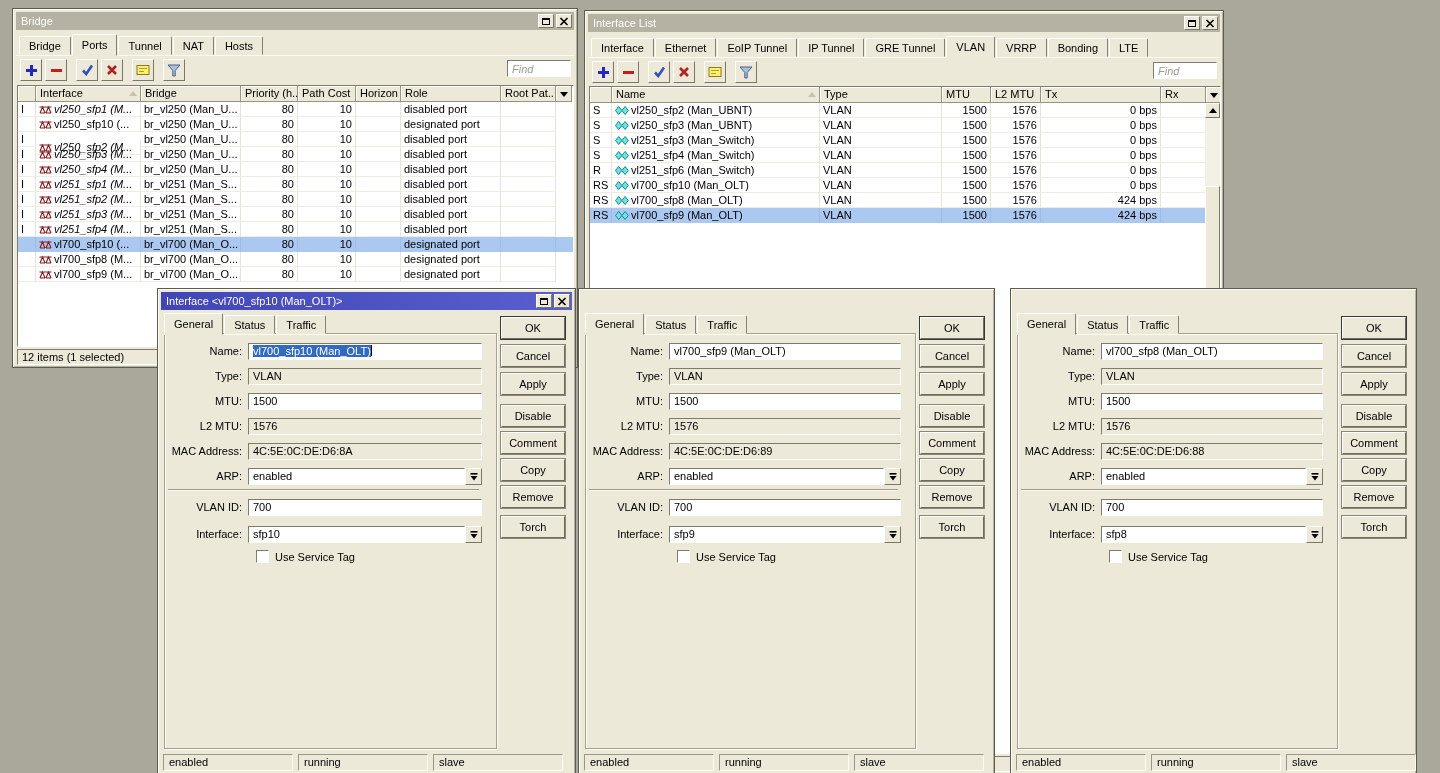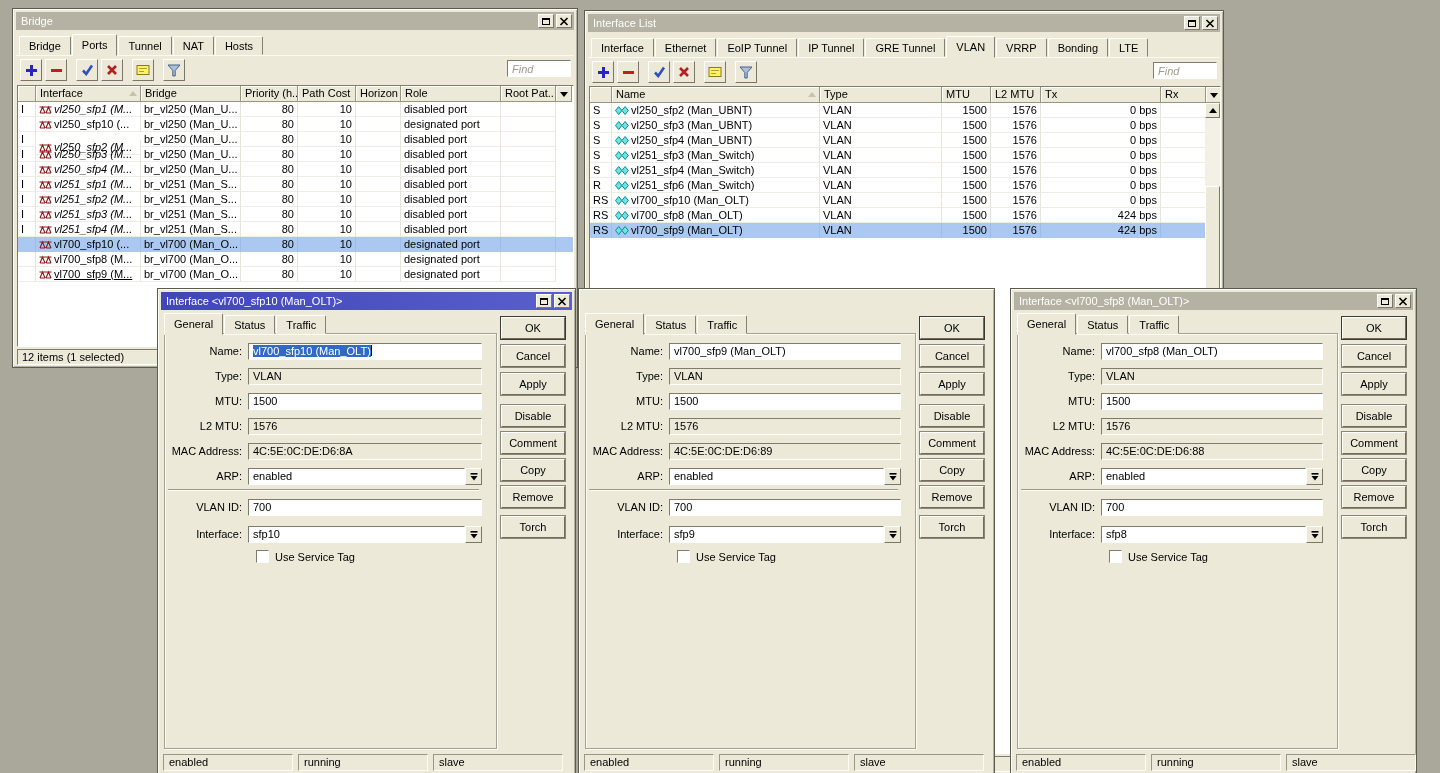--- a/index.html
+++ b/index.html
@@ -229,21 +229,21 @@
               </svg></span><span class="it">vl251_sfp3 (M...</span></span><span class="cell" style="width: 100px;">br_vl251 (Man_S...</span><span class="cell r" style="width: 57px;">80</span><span class="cell r" style="width: 58px;">10</span><span class="cell" style="width: 45px;"></span><span class="cell" style="width: 100px;">disabled port</span><span class="cell" style="width: 55px;"></span></div>
         <div class="row"><span class="cell" style="width: 18px;">I</span><span class="cell" style="width: 105px;"><span class="rowicon"><svg width="13" height="10" viewBox="0 0 13 10">
                 <path d="M0.5 3 H12.5 M1 9 L3.5 3 L6 9 M7 9 L9.5 3 L12 9 M1 9 H6 M7 9 H12" stroke="#8a1a1a" stroke-width="1.1" fill="none"></path>
               </svg></span><span class="it">vl251_sfp4 (M...</span></span><span class="cell" style="width: 100px;">br_vl251 (Man_S...</span><span class="cell r" style="width: 57px;">80</span><span class="cell r" style="width: 58px;">10</span><span class="cell" style="width: 45px;"></span><span class="cell" style="width: 100px;">disabled port</span><span class="cell" style="width: 55px;"></span></div>
         <div class="row sel"><span class="cell" style="width: 18px;"></span><span class="cell" style="width: 105px;"><span class="rowicon"><svg width="13" height="10" viewBox="0 0 13 10">
                 <path d="M0.5 3 H12.5 M1 9 L3.5 3 L6 9 M7 9 L9.5 3 L12 9 M1 9 H6 M7 9 H12" stroke="#8a1a1a" stroke-width="1.1" fill="none"></path>
               </svg></span><span>vl700_sfp10 (...</span></span><span class="cell" style="width: 100px;">br_vl700 (Man_O...</span><span class="cell r" style="width: 57px;">80</span><span class="cell r" style="width: 58px;">10</span><span class="cell" style="width: 45px;"></span><span class="cell" style="width: 100px;">designated port</span><span class="cell" style="width: 55px;"></span></div>
         <div class="row"><span class="cell" style="width: 18px;"></span><span class="cell" style="width: 105px;"><span class="rowicon"><svg width="13" height="10" viewBox="0 0 13 10">
                 <path d="M0.5 3 H12.5 M1 9 L3.5 3 L6 9 M7 9 L9.5 3 L12 9 M1 9 H6 M7 9 H12" stroke="#8a1a1a" stroke-width="1.1" fill="none"></path>
               </svg></span><span>vl700_sfp8 (M...</span></span><span class="cell" style="width: 100px;">br_vl700 (Man_O...</span><span class="cell r" style="width: 57px;">80</span><span class="cell r" style="width: 58px;">10</span><span class="cell" style="width: 45px;"></span><span class="cell" style="width: 100px;">designated port</span><span class="cell" style="width: 55px;"></span></div>
-        <div class="row"><span class="cell" style="width: 18px;"></span><span class="cell" style="width: 105px; text-decoration: underline;"><span class="rowicon"><svg width="13" height="10" viewBox="0 0 13 10">
+        <div class="row"><span class="cell" style="width: 18px;"></span><span class="cell" style="width: 105px;"><span class="rowicon"><svg width="13" height="10" viewBox="0 0 13 10">
                 <path d="M0.5 3 H12.5 M1 9 L3.5 3 L6 9 M7 9 L9.5 3 L12 9 M1 9 H6 M7 9 H12" stroke="#8a1a1a" stroke-width="1.1" fill="none"></path>
               </svg></span><span>vl700_sfp9 (M...</span></span><span class="cell" style="width: 100px;">br_vl700 (Man_O...</span><span class="cell r" style="width: 57px;">80</span><span class="cell r" style="width: 58px;">10</span><span class="cell" style="width: 45px;"></span><span class="cell" style="width: 100px;">designated port</span><span class="cell" style="width: 55px;"></span></div>
       </div>
     </div>
   <div class="statusbar" style="top:340px;">12 items (1 selected)</div>
 </section>
 
 <section class="win" id="il-win" style="left:584px; top:10px; width:640px; height:1000px; z-index:5;">
   <div class="titlebar inactive">
     <span class="ttl">Interface List</span>
@@ -305,24 +305,20 @@
                 <polygon points="3.7,0.5 6.9,4.5 3.7,8.5 0.5,4.5" fill="#6fe3e3" stroke="#0b8f8f"></polygon>
                 <polygon points="10.1,0.5 13.3,4.5 10.1,8.5 6.9,4.5" fill="#6fe3e3" stroke="#0b8f8f"></polygon>
               </svg></span><span>vl250_sfp2 (Man_UBNT)</span></span><span class="cell" style="width: 122px;">VLAN</span><span class="cell r" style="width: 49px;">1500</span><span class="cell r" style="width: 50px;">1576</span><span class="cell r" style="width: 120px;">0 bps</span><span class="cell" style="width: 45px;"></span></div>
         <div class="row"><span class="cell" style="width: 22px;">S</span><span class="cell" style="width: 208px;"><span class="rowicon"><svg width="14" height="9" viewBox="0 0 14 9">
                 <polygon points="3.7,0.5 6.9,4.5 3.7,8.5 0.5,4.5" fill="#6fe3e3" stroke="#0b8f8f"></polygon>
                 <polygon points="10.1,0.5 13.3,4.5 10.1,8.5 6.9,4.5" fill="#6fe3e3" stroke="#0b8f8f"></polygon>
               </svg></span><span>vl250_sfp3 (Man_UBNT)</span></span><span class="cell" style="width: 122px;">VLAN</span><span class="cell r" style="width: 49px;">1500</span><span class="cell r" style="width: 50px;">1576</span><span class="cell r" style="width: 120px;">0 bps</span><span class="cell" style="width: 45px;"></span></div>
         <div class="row"><span class="cell" style="width: 22px;">S</span><span class="cell" style="width: 208px;"><span class="rowicon"><svg width="14" height="9" viewBox="0 0 14 9">
                 <polygon points="3.7,0.5 6.9,4.5 3.7,8.5 0.5,4.5" fill="#6fe3e3" stroke="#0b8f8f"></polygon>
                 <polygon points="10.1,0.5 13.3,4.5 10.1,8.5 6.9,4.5" fill="#6fe3e3" stroke="#0b8f8f"></polygon>
-              </svg></span><span>vl250_sfp4 (Man_UBNT)</span></span><span class="cell" style="width: 122px;">VLAN</span><span class="cell r" style="width: 49px;">1500</span><span class="cell r" style="width: 50px;">1576</span><span class="cell r" style="width: 120px;">0 bps</span><span class="cell" style="width: 45px;"></span></div>
-        <div class="row"><span class="cell" style="width: 22px;">S</span><span class="cell" style="width: 208px;"><span class="rowicon"><svg width="14" height="9" viewBox="0 0 14 9">
-                <polygon points="3.7,0.5 6.9,4.5 3.7,8.5 0.5,4.5" fill="#6fe3e3" stroke="#0b8f8f"></polygon>
-                <polygon points="10.1,0.5 13.3,4.5 10.1,8.5 6.9,4.5" fill="#6fe3e3" stroke="#0b8f8f"></polygon>
               </svg></span><span>vl251_sfp3 (Man_Switch)</span></span><span class="cell" style="width: 122px;">VLAN</span><span class="cell r" style="width: 49px;">1500</span><span class="cell r" style="width: 50px;">1576</span><span class="cell r" style="width: 120px;">0 bps</span><span class="cell" style="width: 45px;"></span></div>
         <div class="row"><span class="cell" style="width: 22px;">S</span><span class="cell" style="width: 208px;"><span class="rowicon"><svg width="14" height="9" viewBox="0 0 14 9">
                 <polygon points="3.7,0.5 6.9,4.5 3.7,8.5 0.5,4.5" fill="#6fe3e3" stroke="#0b8f8f"></polygon>
                 <polygon points="10.1,0.5 13.3,4.5 10.1,8.5 6.9,4.5" fill="#6fe3e3" stroke="#0b8f8f"></polygon>
               </svg></span><span>vl251_sfp4 (Man_Switch)</span></span><span class="cell" style="width: 122px;">VLAN</span><span class="cell r" style="width: 49px;">1500</span><span class="cell r" style="width: 50px;">1576</span><span class="cell r" style="width: 120px;">0 bps</span><span class="cell" style="width: 45px;"></span></div>
         <div class="row"><span class="cell" style="width: 22px;">R</span><span class="cell" style="width: 208px;"><span class="rowicon"><svg width="14" height="9" viewBox="0 0 14 9">
                 <polygon points="3.7,0.5 6.9,4.5 3.7,8.5 0.5,4.5" fill="#6fe3e3" stroke="#0b8f8f"></polygon>
                 <polygon points="10.1,0.5 13.3,4.5 10.1,8.5 6.9,4.5" fill="#6fe3e3" stroke="#0b8f8f"></polygon>
               </svg></span><span>vl251_sfp6 (Man_Switch)</span></span><span class="cell" style="width: 122px;">VLAN</span><span class="cell r" style="width: 49px;">1500</span><span class="cell r" style="width: 50px;">1576</span><span class="cell r" style="width: 120px;">0 bps</span><span class="cell" style="width: 45px;"></span></div>
         <div class="row"><span class="cell" style="width: 22px;">RS</span><span class="cell" style="width: 208px;"><span class="rowicon"><svg width="14" height="9" viewBox="0 0 14 9">
@@ -499,31 +495,20 @@
       <div class="btn" style="top: 170px;">Copy</div>
       <div class="btn" style="top: 197px;">Remove</div>
       <div class="btn" style="top: 227px;">Torch</div>
     </div>
 
   <div class="dstatus" style="left:5px;">enabled</div>
   <div class="dstatus" style="left:140px;">running</div>
   <div class="dstatus" style="left:275px;">slave</div>
 </div>
 <div class="win dlg" style="left:1010px; top:288px; width:407px; height:520px; z-index:20;">
-  <div class="titlebar inactive">
-    <span class="ttl">Interface &lt;vl700_sfp8 (Man_OLT)&gt;</span>
-    <span class="tb-btn">
-        <span class="glyph-max"></span>
-      </span>
-    <span class="tb-btn">
-        <svg width="10" height="9" viewBox="0 0 10 9">
-          <path d="M1.5 1 L8.5 8 M8.5 1 L1.5 8" stroke="#000" stroke-width="1.6" fill="none"></path>
-        </svg>
-      </span>
-  </div>
   <div class="tabs dtabs" style="top:23px;">
       <span class="tab active">General</span>
       <span class="tab">Status</span>
       <span class="tab">Traffic</span>
     </div>
   <div class="groupbox" style="width: 321px;"></div>
 
   <div class="frow" style="top: 54px; right: 93px;">
     <label>Name:</label>
     <span class="fld namefld"><span class="val">vl700_sfp8 (Man_OLT)</span></span>

